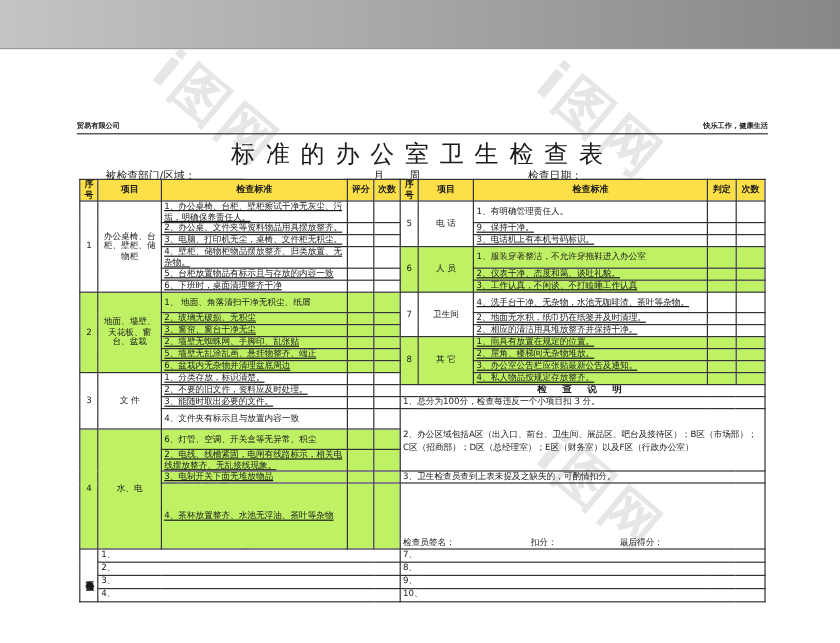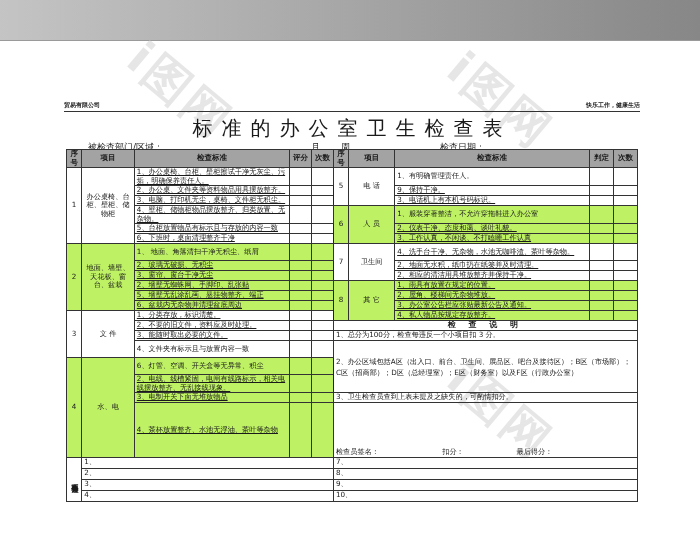--- a/index.html
+++ b/index.html
@@ -37,21 +37,21 @@
   .uline { display: inline-block; border-bottom: 1px solid #333; height: 9px; vertical-align: baseline; }
   table.main {
     position: absolute; left: 66px; top: 149px; width: 572px;
     border-collapse: collapse; font-size: 7.2px; table-layout: fixed;
     border: 1.5px solid #222;
   }
   table.main td, table.main th {
     border: 1px solid #333; padding: 0 2px; vertical-align: middle;
     line-height: 8.5px; overflow: hidden;
   }
-  table.main th { background: #a3a3a3; font-weight: bold; font-size: 7.5px; height: 17px; }
+  table.main th { background: #fde047; font-weight: bold; font-size: 7.5px; height: 17px; }
   .c { text-align: center; }
   .shade { background: #bef264; }
   .std { text-decoration: underline; }
   .note-title { text-align: center; font-weight: bold; letter-spacing: 5px; font-size: 8px; margin-left: 44px; }
   .vlabel { writing-mode: vertical-rl; text-orientation: upright; font-weight: bold; font-size: 7px; text-align: center; letter-spacing: 0px; }
   .sep { border-left: 1.5px solid #222 !important; }
 </style>
 </head>
 <body>
 

